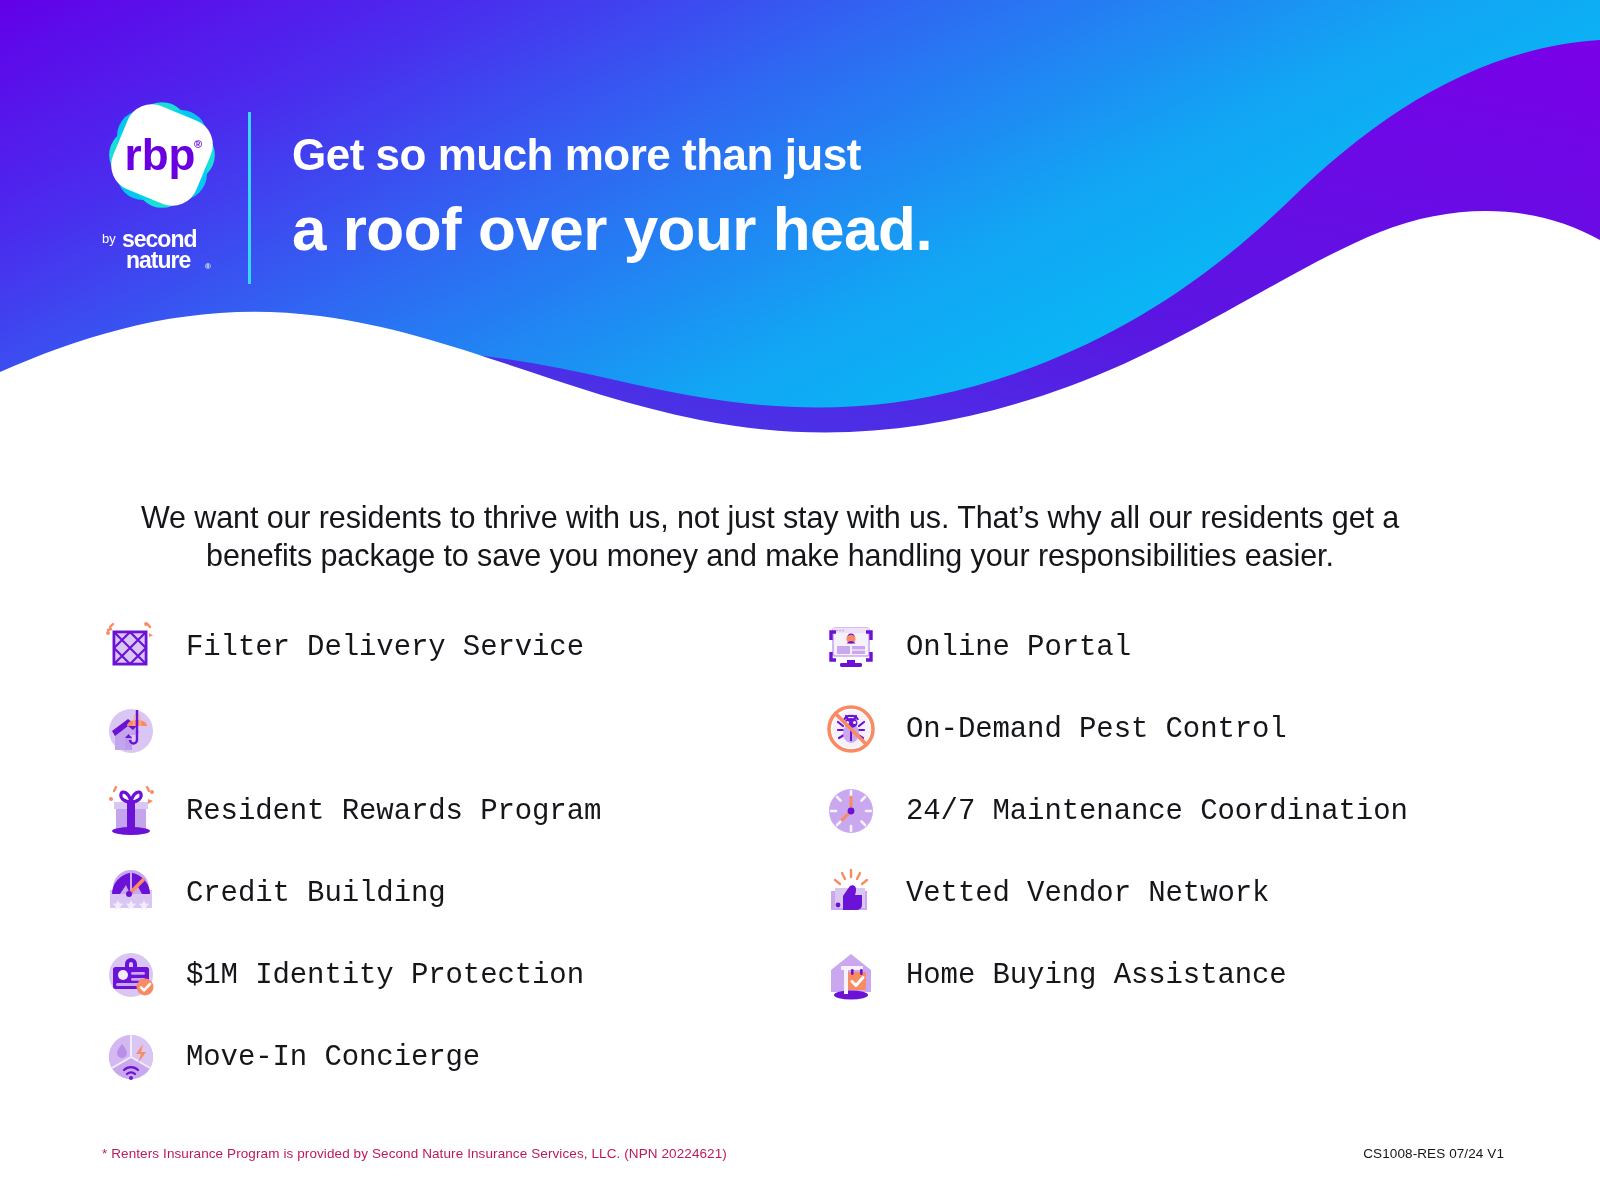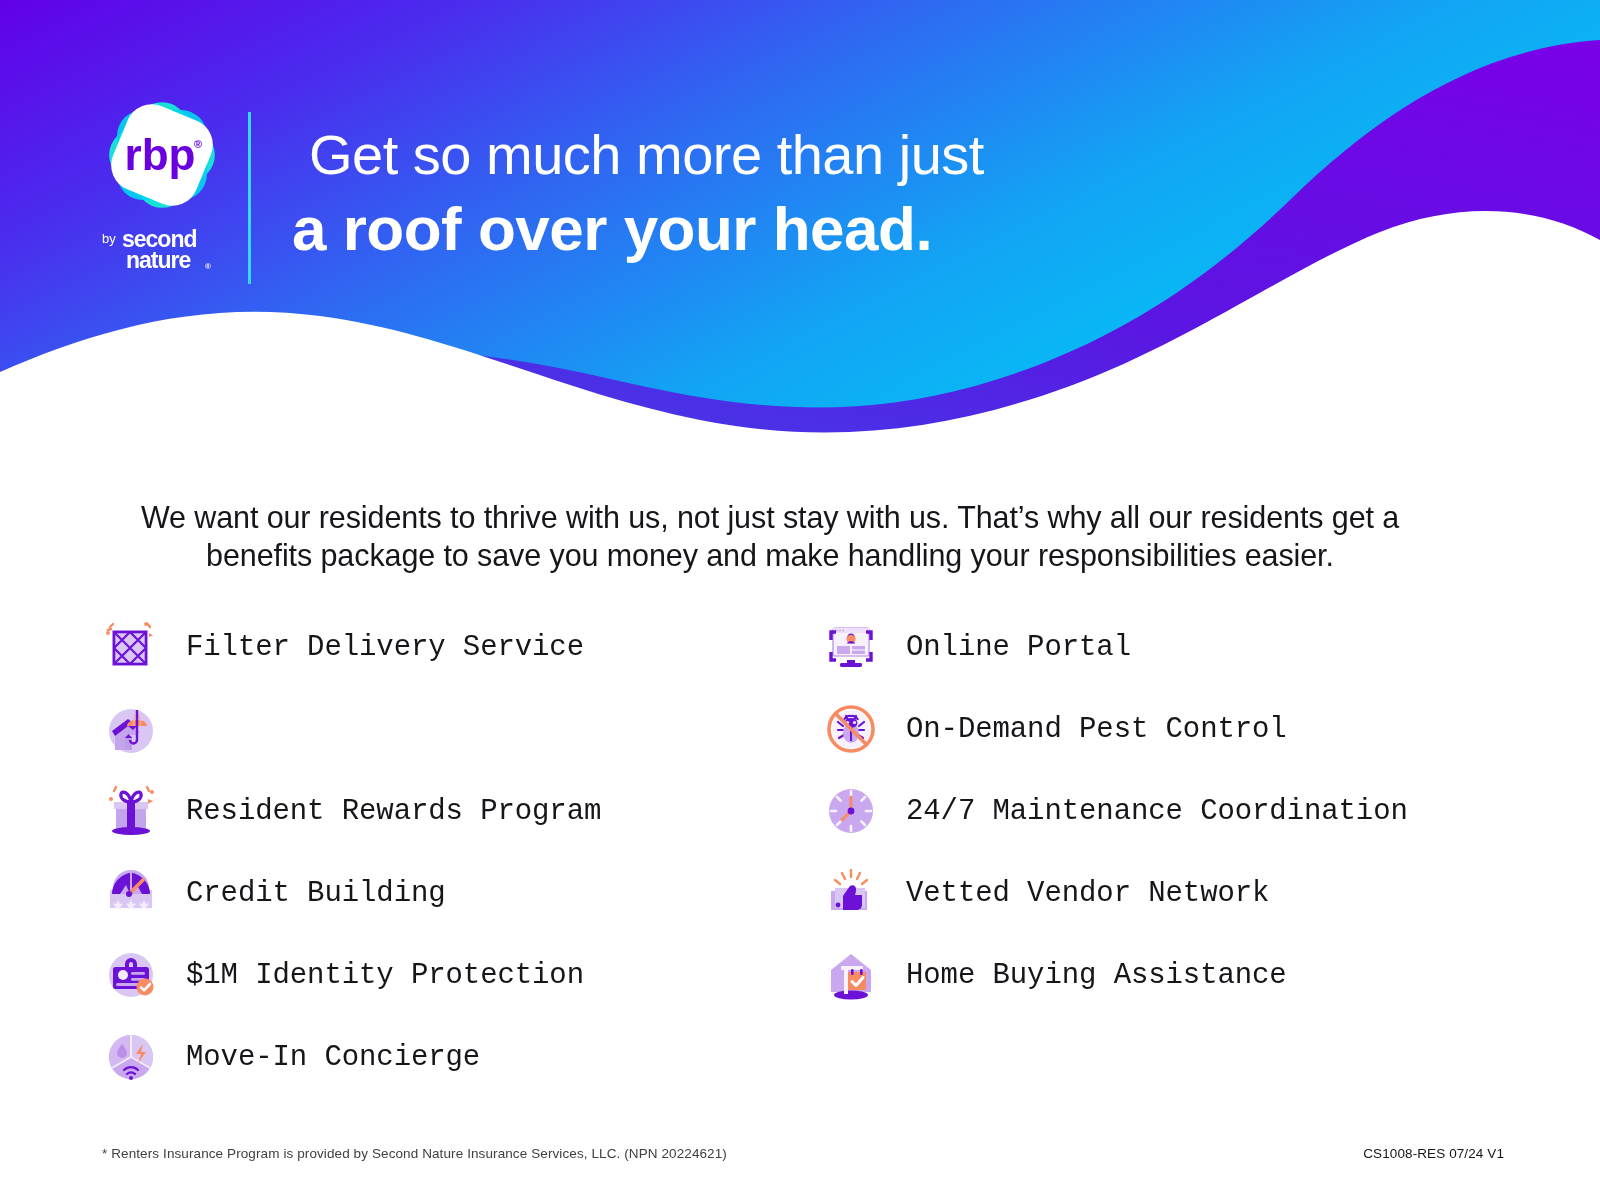--- a/index.html
+++ b/index.html
@@ -40,23 +40,22 @@
     background:#35d8f5;
   }
 
   .headline {
     position:absolute; left:292px; top:118px;
     width:900px;
     color:#ffffff;
     letter-spacing:-0.5px;
   }
   .headline .l1 {
-    font-size:56px; line-height:74px; font-weight:400;
+    font-size:44px; line-height:74px; font-weight:700;
     white-space:nowrap;
-    margin-left:17px;
   }
   .headline .l2 {
     font-size:62px; line-height:74px; font-weight:700;
     white-space:nowrap;
   }
 
   
   .intro {
     position:absolute; left:100px; top:498px; width:1340px;
     font-size:30.5px; line-height:38px; color:#15161a; font-weight:400;
@@ -84,21 +83,21 @@
   .benefit .ic svg { display:block; }
   .benefit .lbl {
     font-size:29px; color:#15161a; font-weight:400; letter-spacing:-0.1px;
     white-space:nowrap;
   }
   .benefit .lbl .ast { font-size:26px; }
 
   
   .foot-left {
     position:absolute; left:102px; top:1146px;
-    font-size:13.5px; color:#404040; letter-spacing:0.1px;
+    font-size:13.5px; color:#be185d; letter-spacing:0.1px;
   }
   .foot-right {
     position:absolute; right:96px; top:1146px;
     font-size:13.5px; color:#15161a; letter-spacing:0.1px;
   }
 </style>
 </head>
 <body>
 
 <div class="page">

